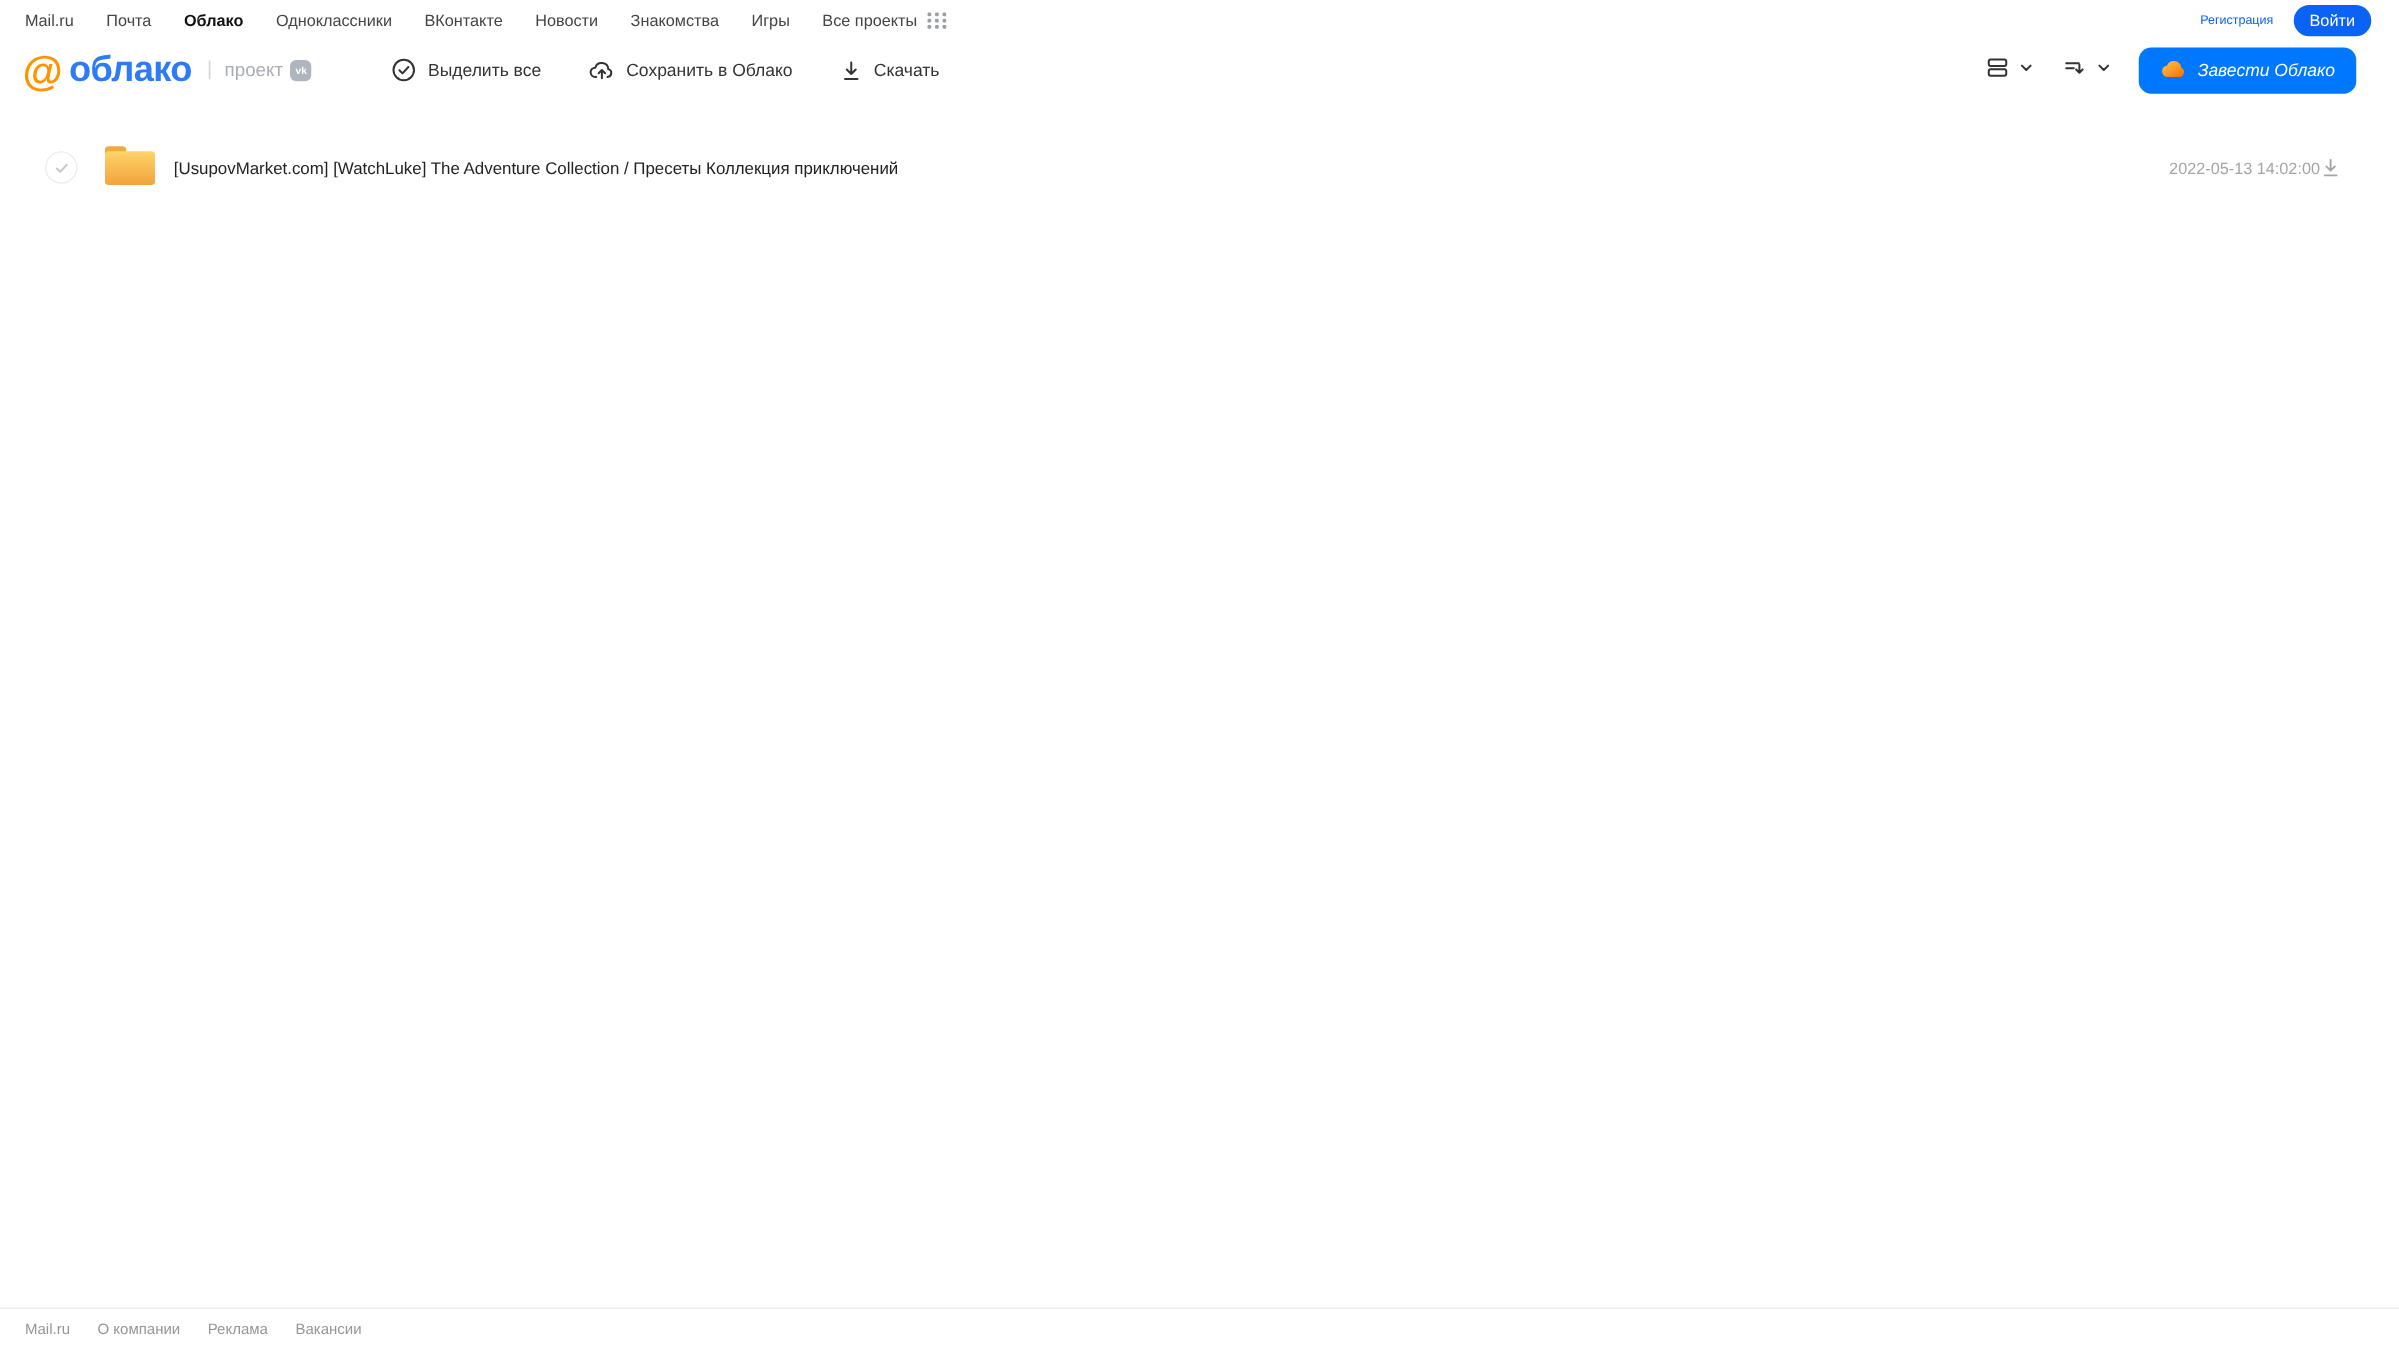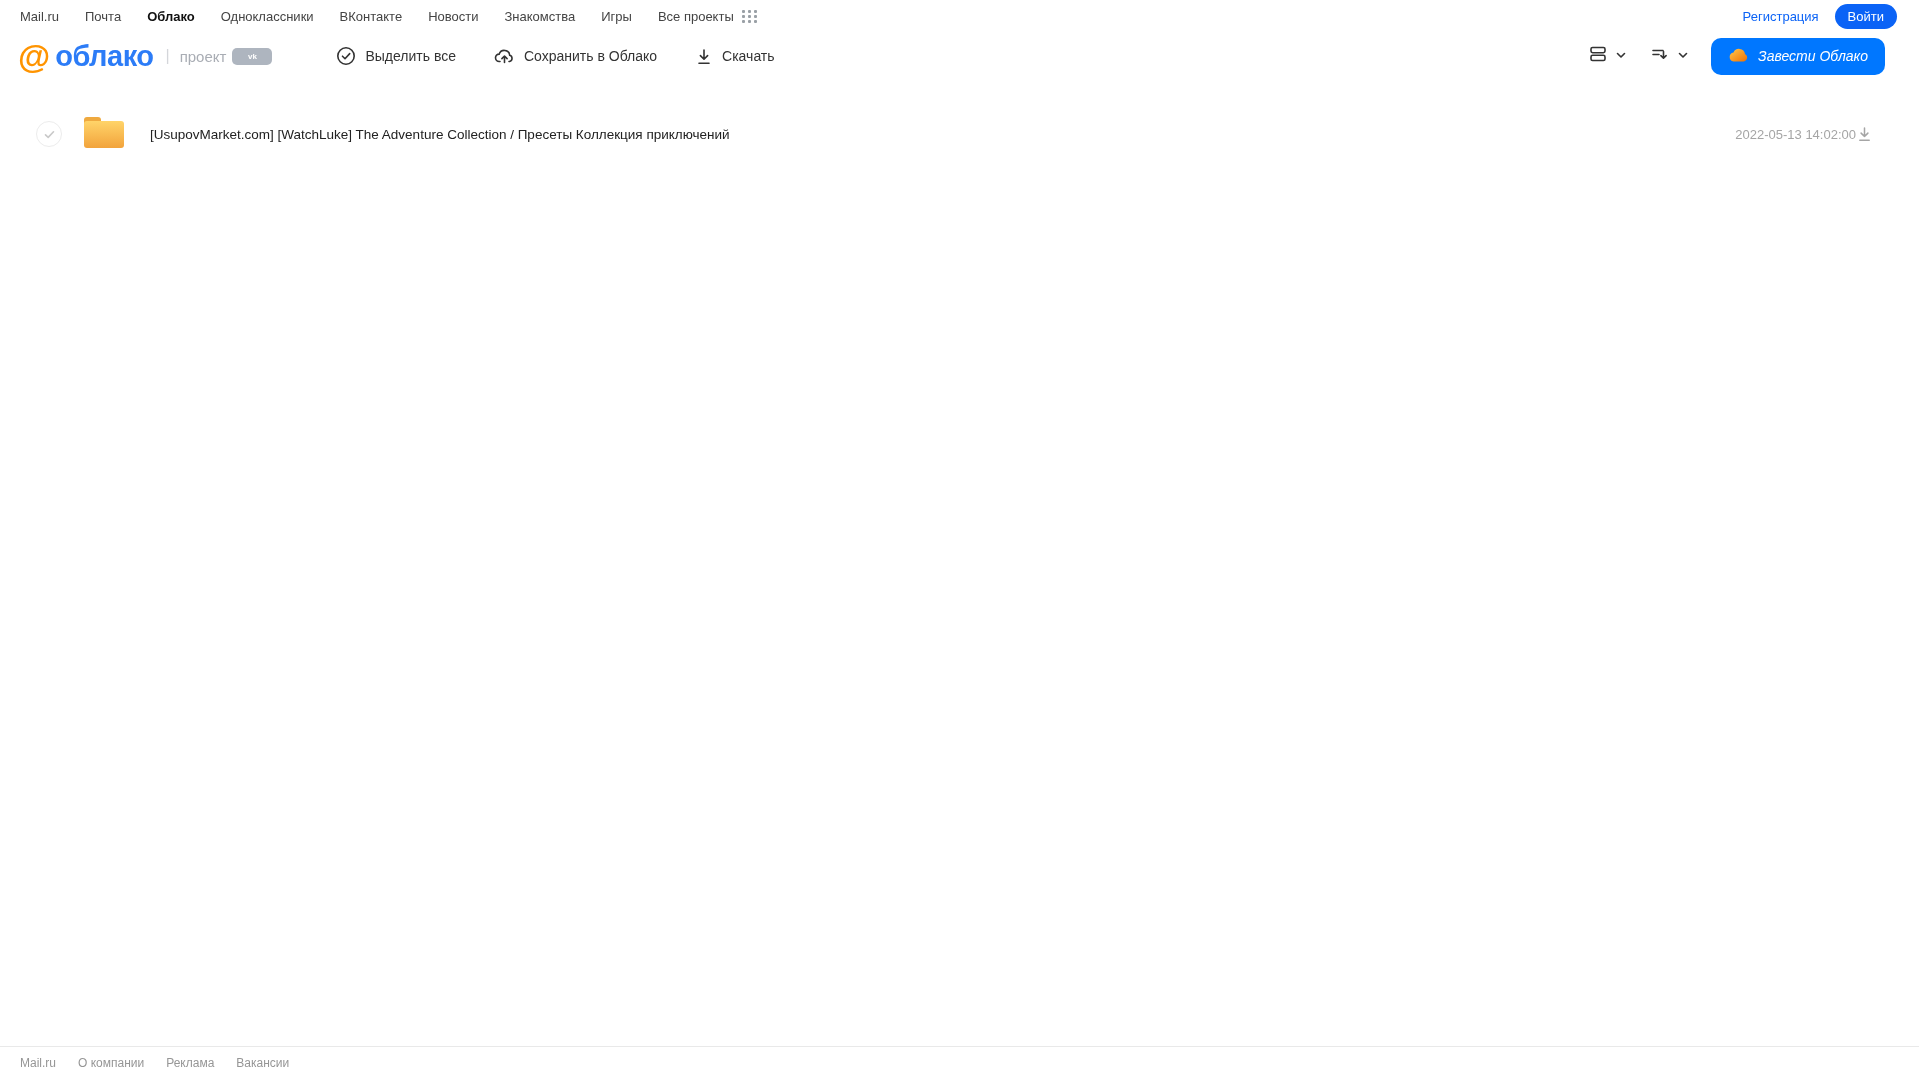--- a/index.html
+++ b/index.html
@@ -7,54 +7,54 @@
               font-family:"Liberation Sans", sans-serif; }
 
   
   .topbar { height:32px; display:flex; align-items:center; padding:0 22px 0 20px; }
   .topbar-links { display:flex; align-items:center; gap:26px; }
   .topbar-link { font-size:13px; color:#444; text-decoration:none; cursor:pointer; white-space:nowrap; }
   .topbar-link.active { color:#111; font-weight:bold; }
   .grid-dots { display:grid; grid-template-columns:repeat(3,4px); grid-gap:2px; margin-left:8px; cursor:pointer; }
   .grid-dots i { width:3px; height:3px; border-radius:1px; background:#9aa0a6; }
   .topbar-spacer { flex:1; }
-  .register-link { font-size:13px; color:#0b63f6; text-decoration:none; cursor:pointer; margin-right:16px; }
+  .register-link { font-size:10px; color:#0b63f6; text-decoration:none; cursor:pointer; margin-right:16px; }
   .login-btn { background:#0b63f6; color:#fff; font-size:13px; border:none; border-radius:14px;
                padding:5px 13px; cursor:pointer; font-family:inherit; }
 
   
   .header { height:48px; display:flex; align-items:center; padding:0 18px 0 18px; }
   .logo { display:flex; align-items:center; cursor:pointer; }
   .logo-at { font-size:33px; font-weight:bold; color:#ff9400; line-height:1; margin-right:5px; }
   .logo-word { font-size:29px; font-weight:bold; color:#2c7cf7; letter-spacing:-0.5px; line-height:1; }
   .logo-project { display:flex; align-items:center; margin-left:12px; color:#a9adb4; }
   .logo-sep { font-size:16px; color:#d4d6da; margin-right:10px; }
   .logo-project-label { font-size:15px; color:#a9adb4; }
-  .vk-badge { width:40px; height:17px; margin-left:6px; border-radius:5px; background:#aeb5bf;
+  .vk-badge { width:17px; height:17px; margin-left:6px; border-radius:5px; background:#aeb5bf;
               color:#fff; font-size:8px; font-weight:bold; display:flex; align-items:center; justify-content:center; }
   .toolbar { display:flex; align-items:center; gap:38px; margin-left:64px; }
   .tool-btn { display:flex; align-items:center; gap:9px; background:none; border:none; cursor:pointer;
               font-size:14px; color:#333; font-family:inherit; }
   .tool-btn svg { display:block; }
   .header-spacer { flex:1; }
   .view-controls { display:flex; align-items:center; gap:22px; margin-right:16px; }
   .icon-drop { display:flex; align-items:center; gap:6px; cursor:pointer; }
   .get-cloud-btn { display:flex; align-items:center; gap:9px; background:#0077ff; border:none; cursor:pointer;
                    border-radius:10px; height:37px; padding:0 17px; color:#fff; font-size:14px; font-family:inherit;font-style:italic; }
 
   
   .content { padding:0 20px; }
   .page-title { margin-top:49px; font-size:20px; font-weight:500; color:#1c1c1c; }
 
   .file-list { margin-top:30px; }
   .file-row { display:flex; align-items:center; height:48px; padding:0 26px 0 16px; cursor:pointer; }
   .row-check { width:26px; height:26px; border-radius:50%; background:#fff; border:1px solid #ececec;
                display:flex; align-items:center; justify-content:center; flex:none; cursor:pointer; }
   .folder-icon { margin-left:20px; flex:none; }
-  .file-name { margin-left:24px; font-size:13.5px; color:#222; flex:1; white-space:nowrap; overflow:hidden; }
+  .file-name { margin-left:13px; font-size:13.5px; color:#222; flex:1; white-space:nowrap; overflow:hidden; }
   .file-date { font-size:13px; color:#a5a5a5; white-space:nowrap; }
   .row-download { cursor:pointer; display:flex; }
 
   
   .footer { position:absolute; left:0; right:0; bottom:0; height:33px; border-top:1px solid #e9e9e9;
             background:#fff; display:flex; align-items:center; padding:0 20px; font-size:12px; color:#969696; }
   .footer a { color:#969696; text-decoration:none; cursor:pointer; white-space:nowrap; }
   .footer-left { display:flex; gap:22px; }
   .footer-spacer { flex:1; }
   .footer-right { display:flex; align-items:center; gap:20px; }

